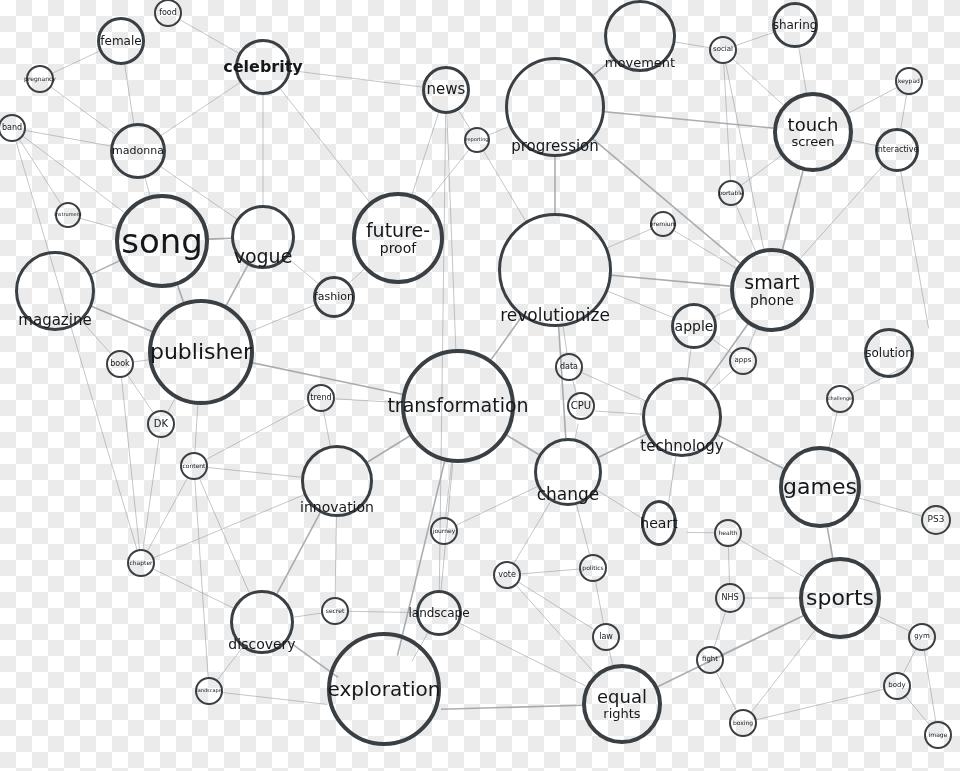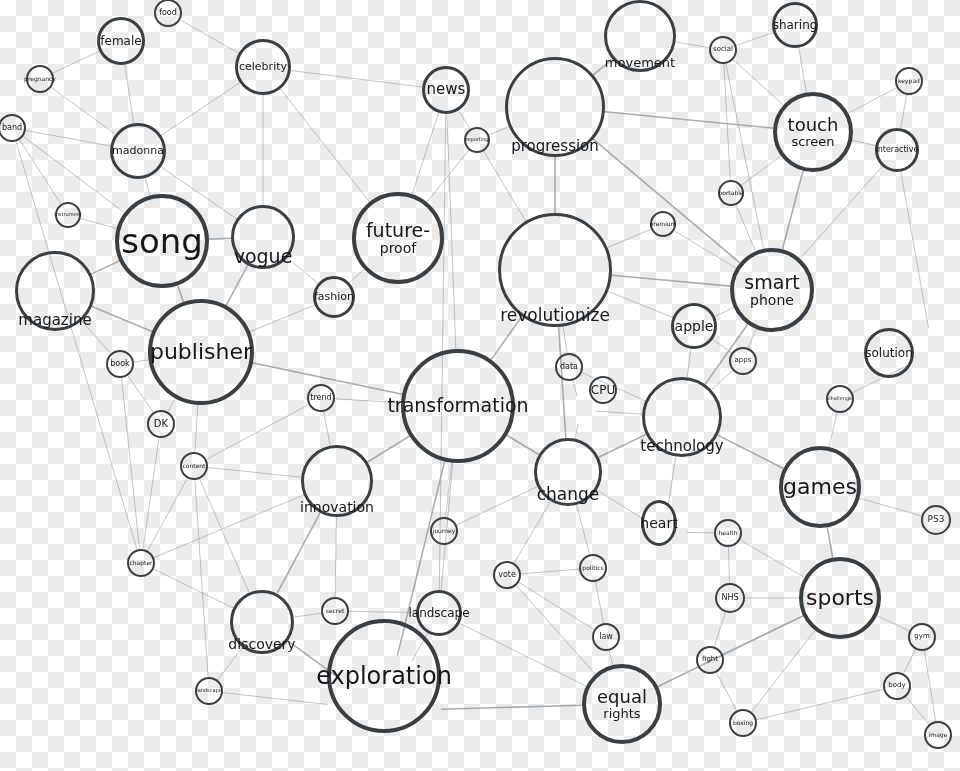--- a/index.html
+++ b/index.html
@@ -195,21 +195,21 @@
       <div class="node tier-xs" style="left: 154px; top: -1px; width: 28px; height: 28px; font-size: 8px;">
         <div>
           <span class="lbl">food</span>
         </div>
       </div>
       <div class="node tier-s" style="left: 97px; top: 17px; width: 48px; height: 48px; font-size: 12px;">
         <div>
           <span class="lbl">female</span>
         </div>
       </div>
-      <div class="node tier-s" style="left: 235px; top: 39px; width: 56px; height: 56px; font-size: 11px;">
+      <div class="node tier-s" style="left: 235px; top: 39px; width: 56px; height: 56px; font-size: 16px; font-weight: bold;">
         <div>
           <span class="lbl">celebrity</span>
         </div>
       </div>
       <div class="node tier-xs" style="left: 26px; top: 65px; width: 28px; height: 28px; font-size: 6px;">
         <div>
           <span class="lbl">pregnancy</span>
         </div>
       </div>
       <div class="node tier-s" style="left: 422px; top: 66px; width: 48px; height: 48px; font-size: 15px;">
@@ -358,21 +358,21 @@
       <div class="node tier-xs" style="left: 826px; top: 385px; width: 28px; height: 28px; font-size: 5px;">
         <div>
           <span class="lbl">challenge</span>
         </div>
       </div>
       <div class="node tier-l" style="left: 401px; top: 349px; width: 114px; height: 114px; font-size: 26px;">
         <div>
           <span class="lbl2" style="font-size: 19px;">transformation</span>
         </div>
       </div>
-      <div class="node tier-xs" style="left: 567px; top: 376px; width: 28px; height: 28px; font-size: 12px; margin-left: 22px;">
+      <div class="node tier-xs" style="left: 567px; top: 392px; width: 28px; height: 28px; font-size: 10px;">
         <div>
           <span class="lbl">CPU</span>
         </div>
       </div>
       <div class="node tier-m" style="left: 642px; top: 377px; width: 80px; height: 80px; font-size: 15px;">
         <div>
           <span class="lbl">technology</span>
         </div>
       </div>
       <div class="node tier-xs" style="left: 147px; top: 410px; width: 28px; height: 28px; font-size: 10px;">
@@ -478,21 +478,21 @@
       <div class="node tier-xs" style="left: 883px; top: 672px; width: 28px; height: 28px; font-size: 7px;">
         <div>
           <span class="lbl">body</span>
         </div>
       </div>
       <div class="node tier-xs" style="left: 195px; top: 677px; width: 28px; height: 28px; font-size: 5px;">
         <div>
           <span class="lbl">landscape</span>
         </div>
       </div>
-      <div class="node tier-l" style="left: 327px; top: 619px; width: 114px; height: 114px; font-size: 24px;">
+      <div class="node tier-l" style="left: 327px; top: 632px; width: 114px; height: 114px; font-size: 20px;">
         <div>
           <span class="lbl">exploration</span>
         </div>
       </div>
       <div class="node tier-l" style="left: 582px; top: 664px; width: 80px; height: 80px; font-size: 18px;">
         <div>
           <span class="lbl">equal</span>
           <span class="lbl2" style="font-size: 13px;">rights</span>
         </div>
       </div>

